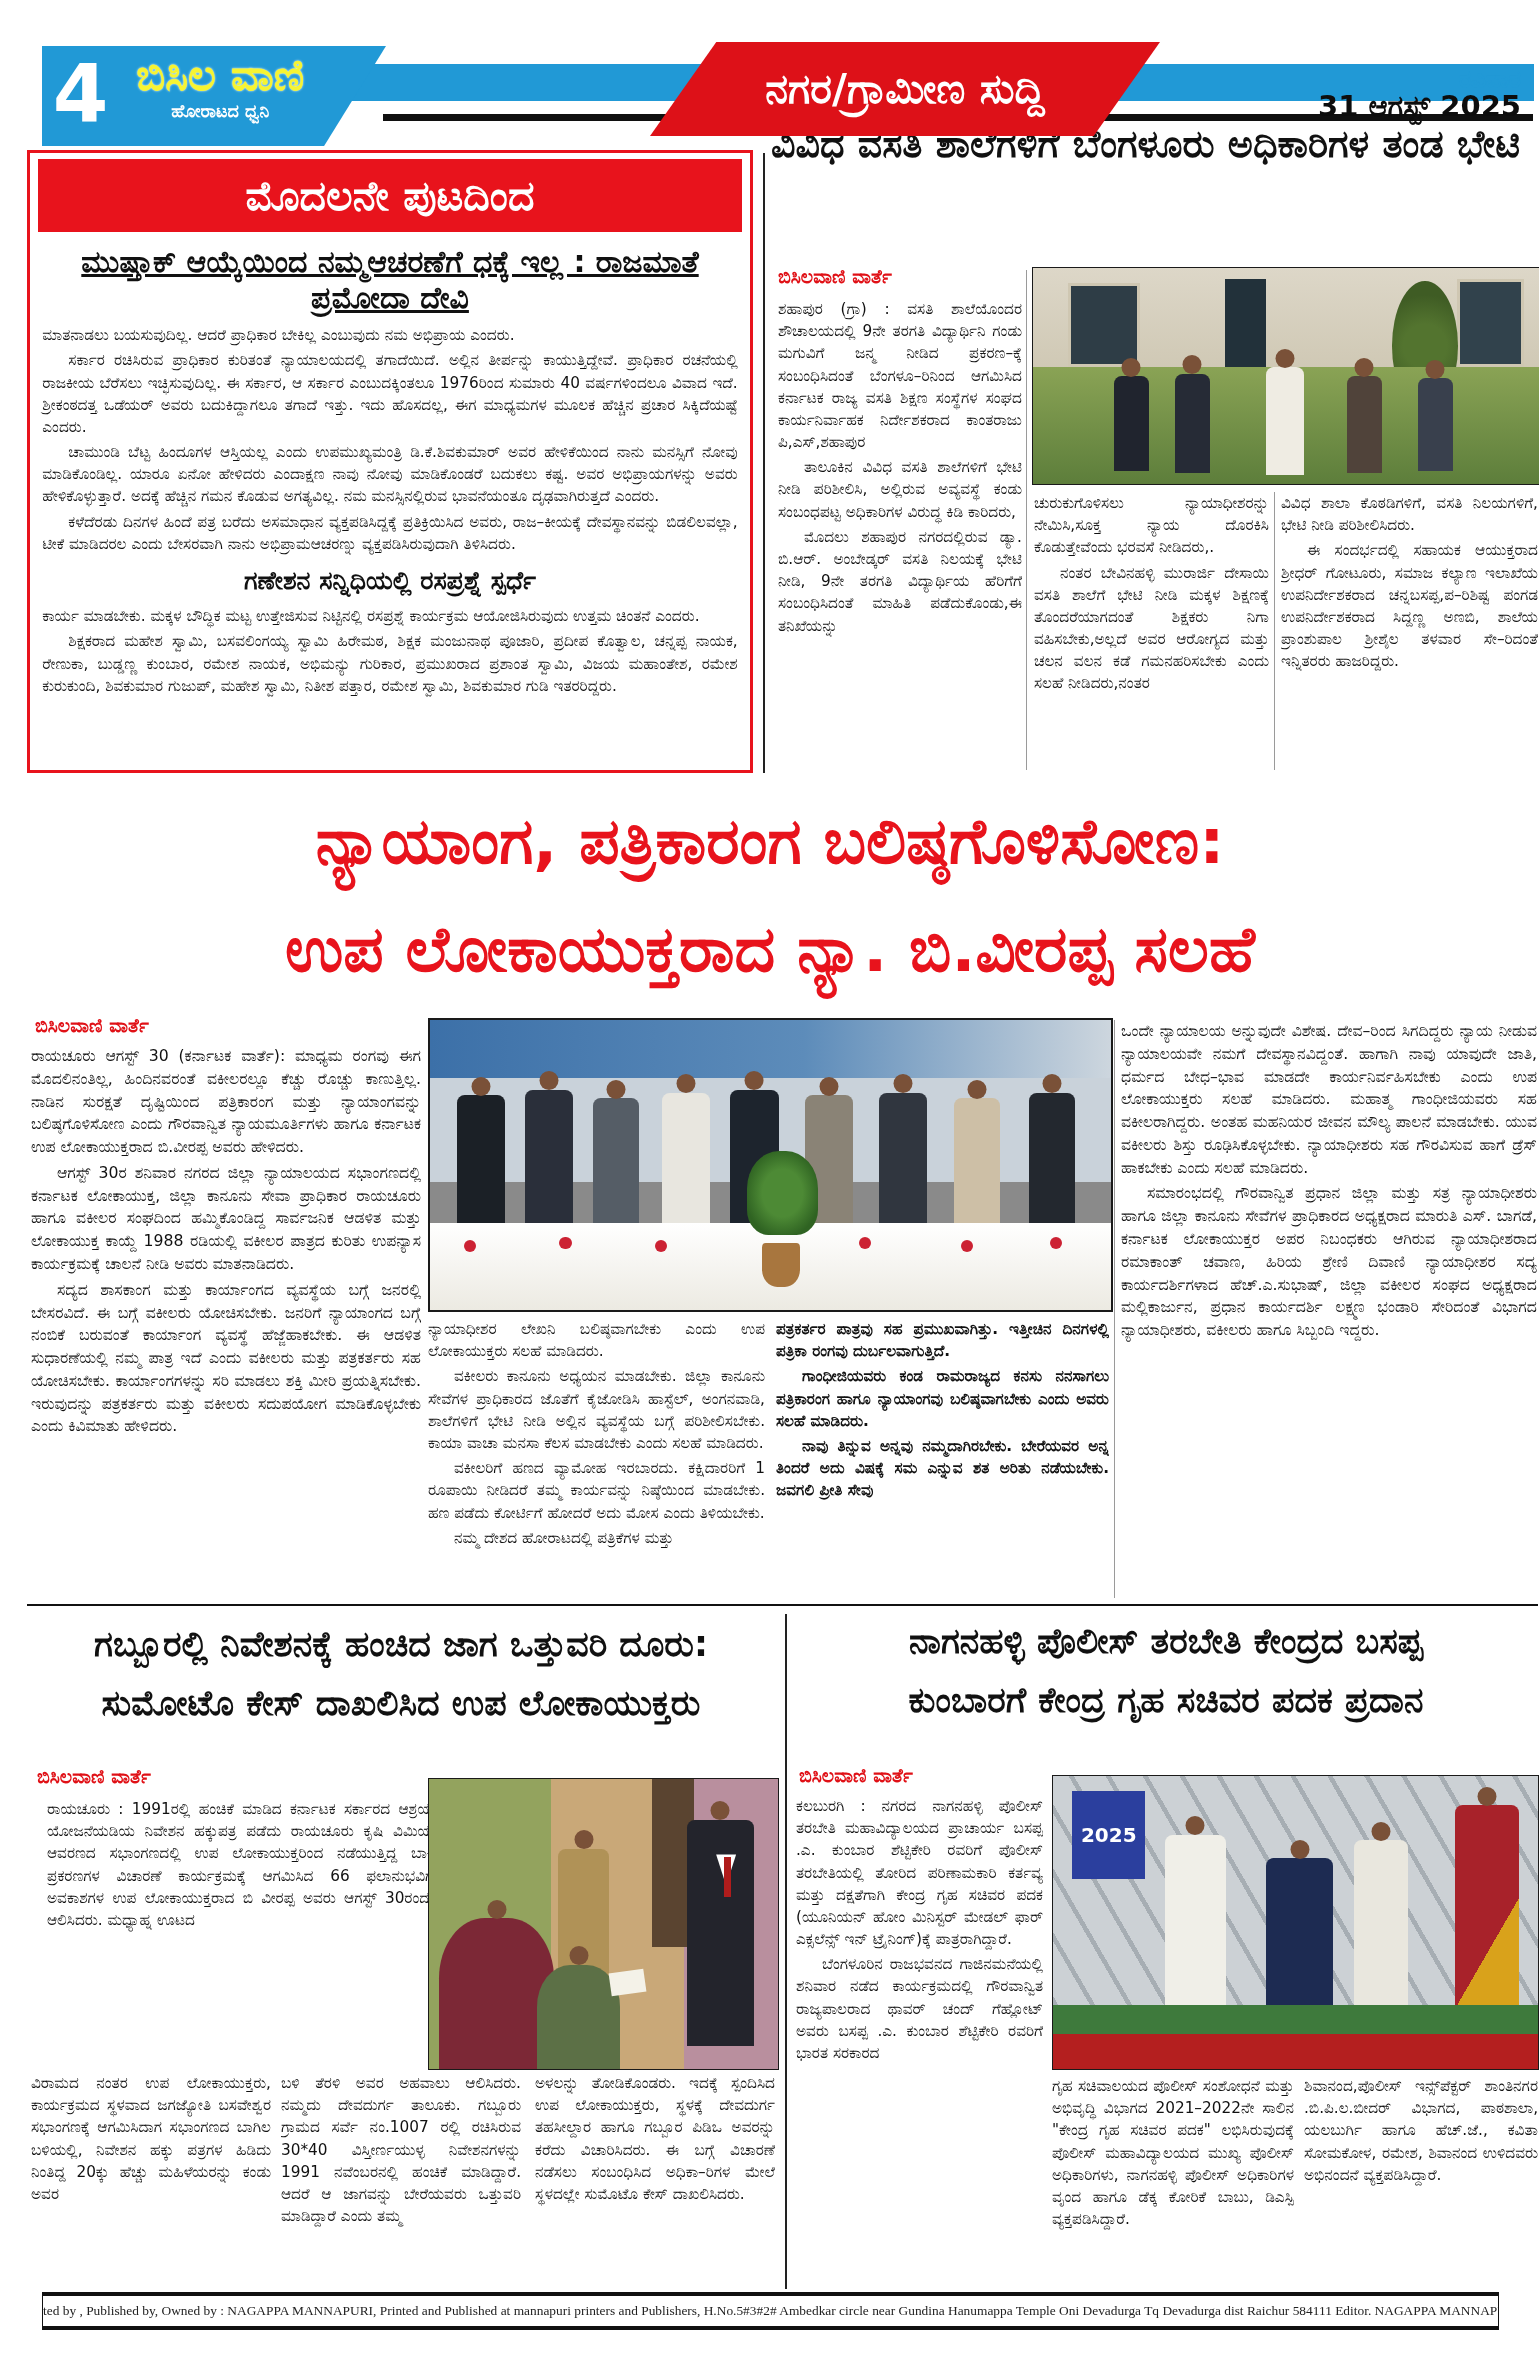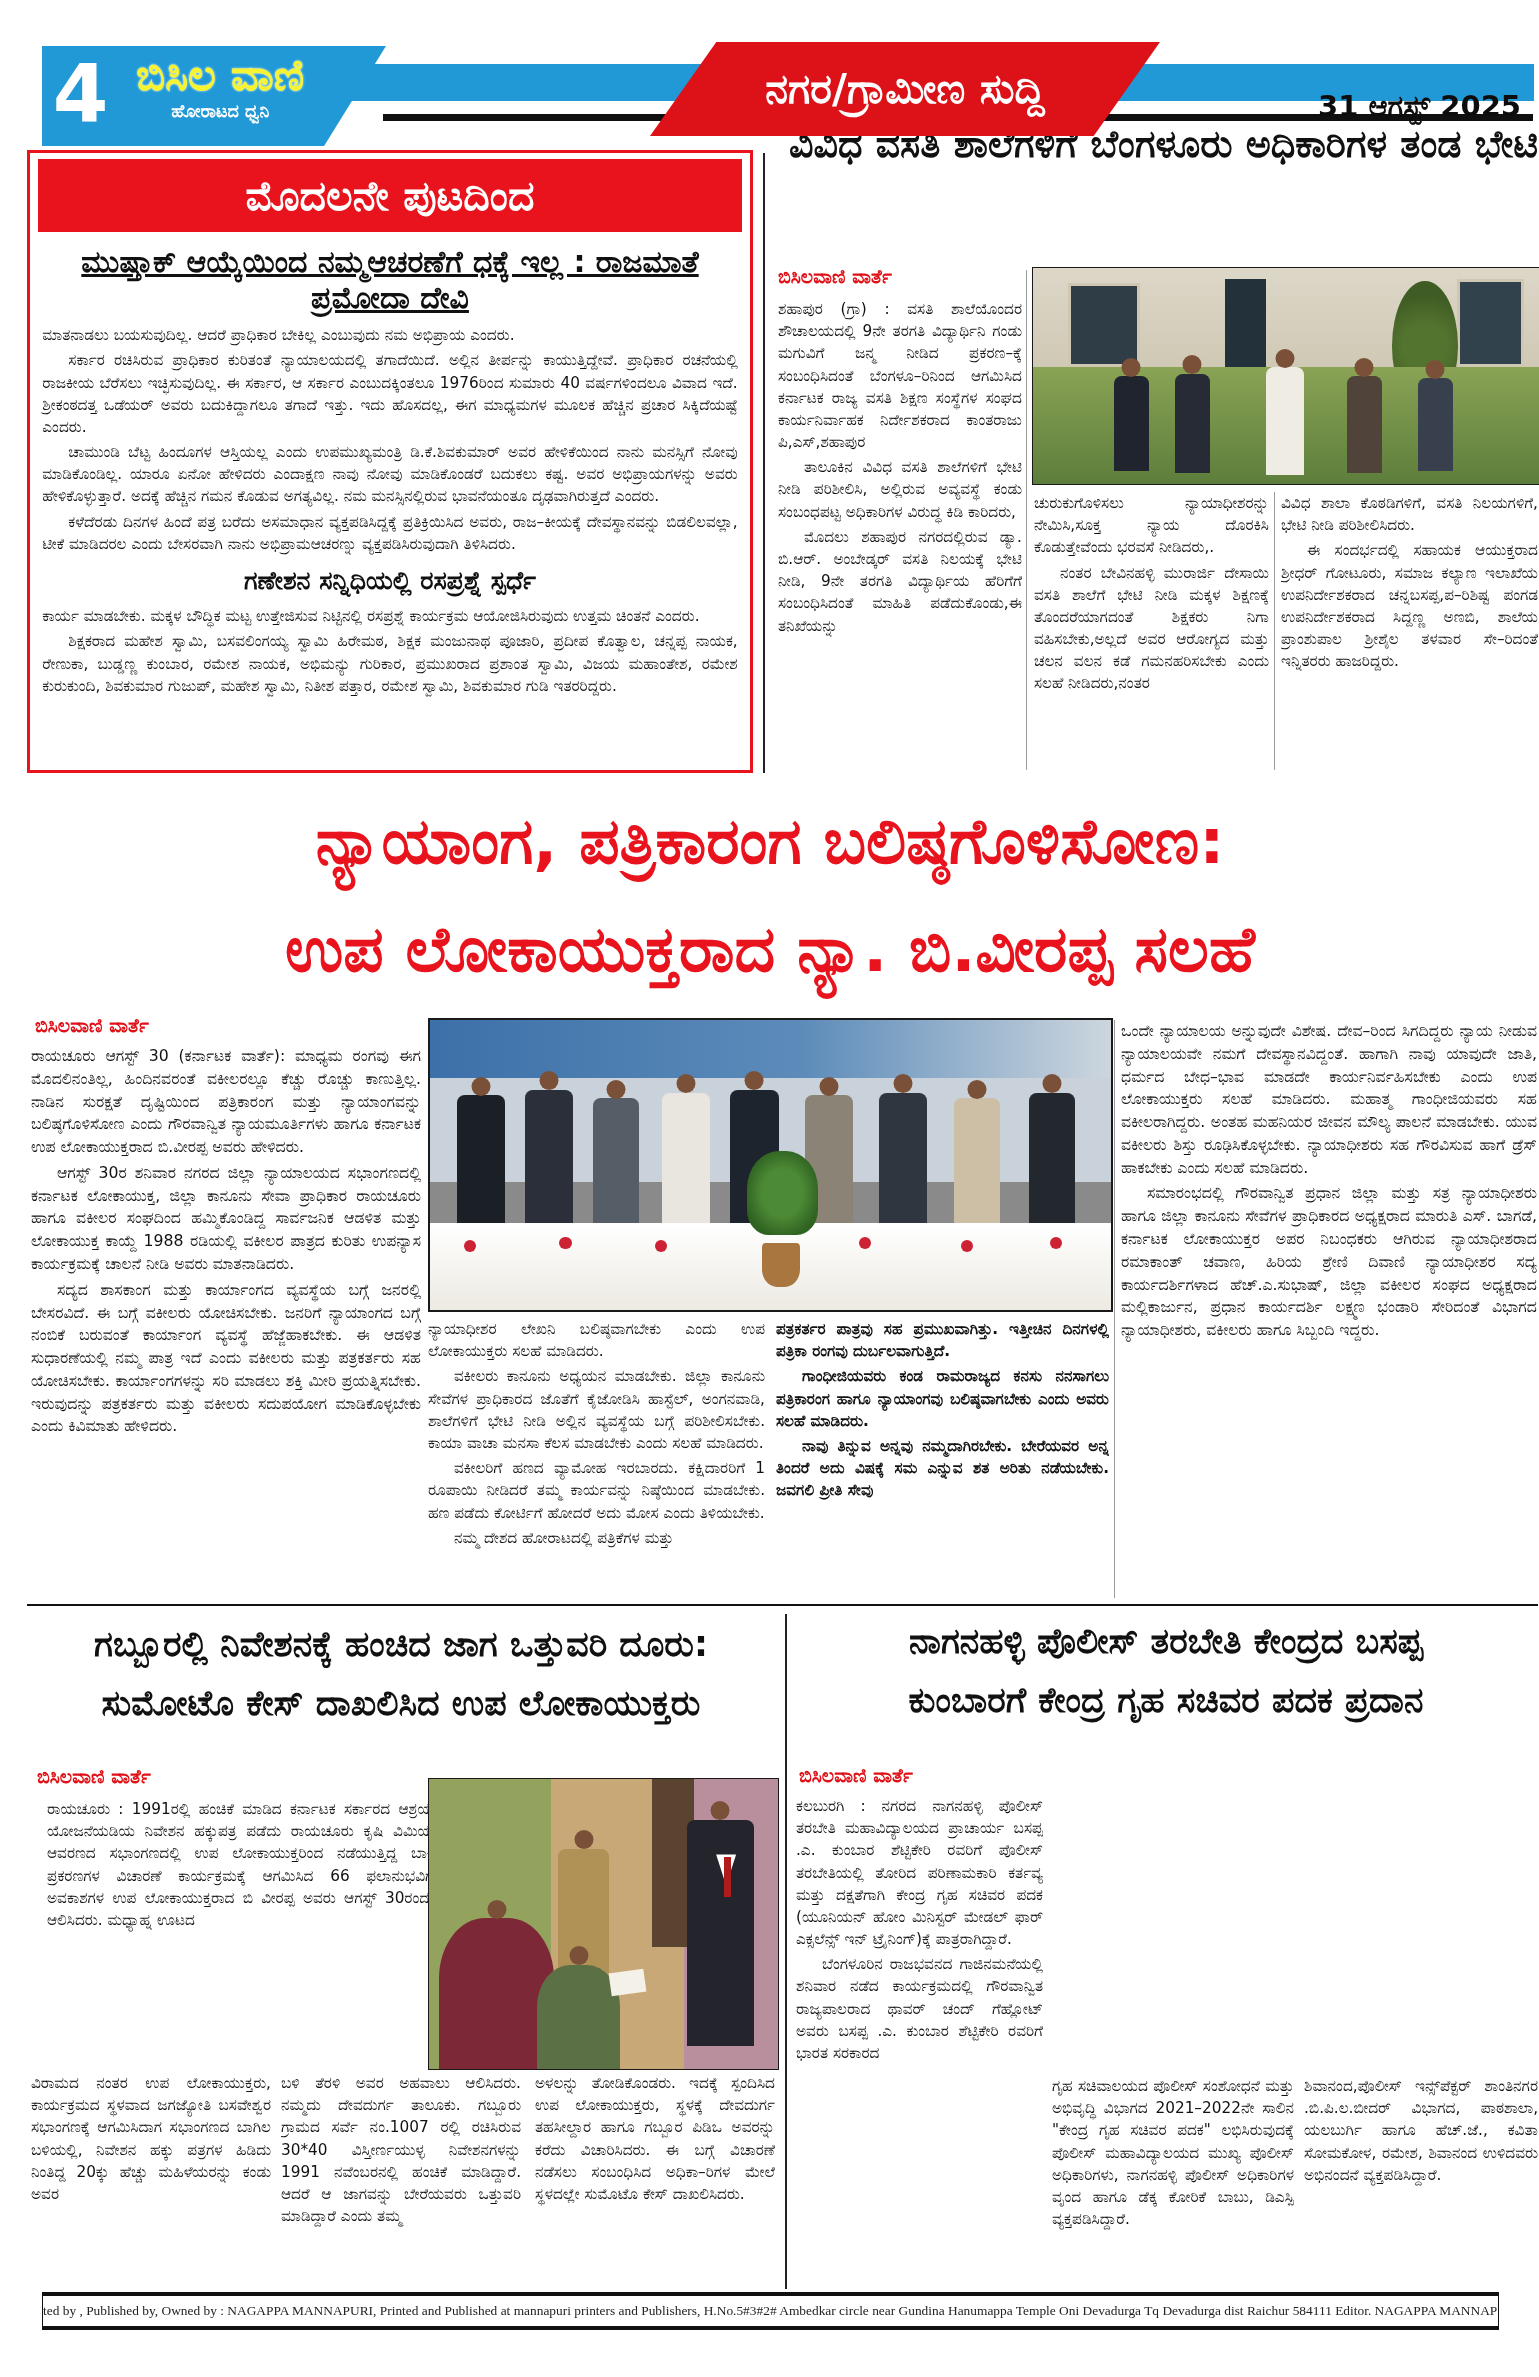--- a/index.html
+++ b/index.html
@@ -28,21 +28,21 @@
   .bodycol p.noindent{text-indent:0;}
   
   .fp-box{left:27px;top:150px;width:726px;height:623px;border:3.8px solid #e8131c;box-sizing:border-box;overflow:hidden;}
   .fp-banner{margin:6.1px 7.7px 0 7.7px;height:73px;background:#e8131c;color:#fff;font-size:41px;font-weight:bold;
              display:flex;align-items:center;justify-content:center;}
   .fp-subhead{font-size:30px;font-weight:bold;text-align:center;margin:12.3px 6.1px 7.7px 6.1px;text-decoration:underline;}
   .fp-body{padding:0 12.3px;}
   .fp-subhead2{font-size:25px;font-weight:bold;text-align:center;margin:7.7px 0 6.1px 0;}
   
   .hl-hostel{left:771px;top:114px;width:767px;height:146px;font-size:38px;font-weight:bold;
-             text-align:right;line-height:1.62;overflow:hidden;}
+             text-align:left;line-height:1.62;overflow:hidden;}
   .hl-red{left:0;width:1540px;text-align:center;color:#e8131c;font-weight:bold;font-size:63px;overflow:hidden;}
   .hl-bottom{font-size:35px;font-weight:bold;text-align:center;line-height:1.68;overflow:hidden;}
   
   .vrule{background:#222;width:1.5px;z-index:1;}
   .vthin{background:#9a9a9a;width:0.8px;z-index:1;}
   .hrule{background:#111;height:2.3px;z-index:1;}
   
   .photo{position:absolute;overflow:hidden;background:#8a8a8a;border:1.5px solid #1a1a1a;z-index:2;}
   .ph{position:absolute;}
   .ph-fig{position:absolute;border-radius:7.7px 7.7px 0 0;}
@@ -213,20 +213,30 @@
   <div class="abs hl-bottom" style="left:794px;top:1612px;width:744px;height:150px;">
     <span style="display:block;">ನಾಗನಹಳ್ಳಿ ಪೊಲೀಸ್ ತರಬೇತಿ ಕೇಂದ್ರದ ಬಸಪ್ಪ</span>
     <span style="display:block;">ಕುಂಬಾರಗೆ ಕೇಂದ್ರ ಗೃಹ ಸಚಿವರ ಪದಕ ಪ್ರದಾನ</span>
   </div>
   <div class="abs byline" style="left:799px;top:1764px;">ಬಿಸಿಲವಾಣಿ ವಾರ್ತೆ</div>
   <div class="abs bodycol" style="left:796px;top:1795px;width:247px;height:500px;">
     <p class="noindent">ಕಲಬುರಗಿ : ನಗರದ ನಾಗನಹಳ್ಳಿ ಪೊಲೀಸ್ ತರಬೇತಿ ಮಹಾವಿದ್ಯಾಲಯದ ಪ್ರಾಚಾರ್ಯ ಬಸಪ್ಪ .ಎ. ಕುಂಬಾರ ಶೆಟ್ಟಿಕೇರಿ ರವರಿಗೆ ಪೊಲೀಸ್ ತರಬೇತಿಯಲ್ಲಿ ತೋರಿದ ಪರಿಣಾಮಕಾರಿ ಕರ್ತವ್ಯ ಮತ್ತು ದಕ್ಷತೆಗಾಗಿ ಕೇಂದ್ರ ಗೃಹ ಸಚಿವರ ಪದಕ (ಯೂನಿಯನ್ ಹೋಂ ಮಿನಿಸ್ಟರ್ ಮೇಡಲ್ ಫಾರ್ ಎಕ್ಸಲೆನ್ಸ್ ಇನ್ ಟ್ರೈನಿಂಗ್)ಕ್ಕೆ ಪಾತ್ರರಾಗಿದ್ದಾರೆ.</p>
     <p>ಬೆಂಗಳೂರಿನ ರಾಜಭವನದ ಗಾಜಿನಮನೆಯಲ್ಲಿ ಶನಿವಾರ ನಡೆದ ಕಾರ್ಯಕ್ರಮದಲ್ಲಿ ಗೌರವಾನ್ವಿತ ರಾಜ್ಯಪಾಲರಾದ ಥಾವರ್ ಚಂದ್ ಗೆಹ್ಲೋಟ್ ಅವರು ಬಸಪ್ಪ .ಎ. ಕುಂಬಾರ ಶೆಟ್ಟಿಕೇರಿ ರವರಿಗೆ ಭಾರತ ಸರಕಾರದ</p>
   </div>
 
+  <div class="photo" style="left:1052px;top:1775px;width:485px;height:293px;">
+    <div class="ph" style="left:0;top:0;width:100%;height:100%;background:repeating-linear-gradient(60deg,rgba(120,130,138,0.45) 0 4.6px,transparent 4.6px 32px),#ccd1d5;"></div>
+    <div class="sign-2025">2025</div>
+    <div class="ph-fig" style="left:23%;top:20%;width:61px;height:66%;background:#f0efe8;"></div>
+    <div class="ph-fig" style="left:44%;top:28%;width:67px;height:60%;background:#1d2b52;"></div>
+    <div class="ph-fig" style="left:62%;top:22%;width:54px;height:64%;background:#e9e7de;"></div>
+    <div class="ph-fig" style="right:4%;top:10%;width:64px;height:78%;background:linear-gradient(120deg,#a8222a 60%,#d9a21b 60%);"></div>
+    <div class="ph" style="left:0;bottom:12%;width:100%;height:10%;background:#3e7a3c;"></div>
+    <div class="ph" style="left:0;bottom:0;width:100%;height:12%;background:#b41f1f;"></div>
+  </div>
 
   <div class="abs bodycol" style="left:1052px;top:2075px;width:242px;height:221px;">
     <p class="noindent">ಗೃಹ ಸಚಿವಾಲಯದ ಪೊಲೀಸ್ ಸಂಶೋಧನೆ ಮತ್ತು ಅಭಿವೃದ್ಧಿ ವಿಭಾಗದ 2021–2022ನೇ ಸಾಲಿನ "ಕೇಂದ್ರ ಗೃಹ ಸಚಿವರ ಪದಕ" ಲಭಿಸಿರುವುದಕ್ಕೆ ಪೊಲೀಸ್ ಮಹಾವಿದ್ಯಾಲಯದ ಮುಖ್ಯ ಪೊಲೀಸ್ ಅಧಿಕಾರಿಗಳು, ನಾಗನಹಳ್ಳಿ ಪೊಲೀಸ್ ಅಧಿಕಾರಿಗಳ ವೃಂದ ಹಾಗೂ ಡೆಕ್ಕ ಕೋರಿಕೆ ಬಾಬು, ಡಿಎಸ್ಪಿ ವ್ಯಕ್ತಪಡಿಸಿದ್ದಾರೆ.</p>
   </div>
   <div class="abs bodycol" style="left:1304px;top:2075px;width:234px;height:221px;">
     <p class="noindent">ಶಿವಾನಂದ,ಪೊಲೀಸ್ ಇನ್ಸ್‌ಪೆಕ್ಟರ್ ಶಾಂತಿನಗರ .ಬಿ.ಪಿ.ಲ.ಬೀದರ್ ವಿಭಾಗದ, ಪಾಠಶಾಲಾ, ಯಲಬುರ್ಗಿ ಹಾಗೂ ಹೆಚ್.ಜೆ., ಕವಿತಾ ಸೋಮಕೋಳ, ರಮೇಶ, ಶಿವಾನಂದ ಉಳಿದವರು ಅಭಿನಂದನೆ ವ್ಯಕ್ತಪಡಿಸಿದ್ದಾರೆ.</p>
   </div>
 
   <div class="abs imprint">
     <span>Printed by , Published by, Owned by : NAGAPPA MANNAPURI, Printed and Published at mannapuri printers and Publishers, H.No.5#3#2# Ambedkar circle near Gundina Hanumappa Temple Oni Devadurga Tq Devadurga dist Raichur 584111 Editor. NAGAPPA MANNAPURI</span>

